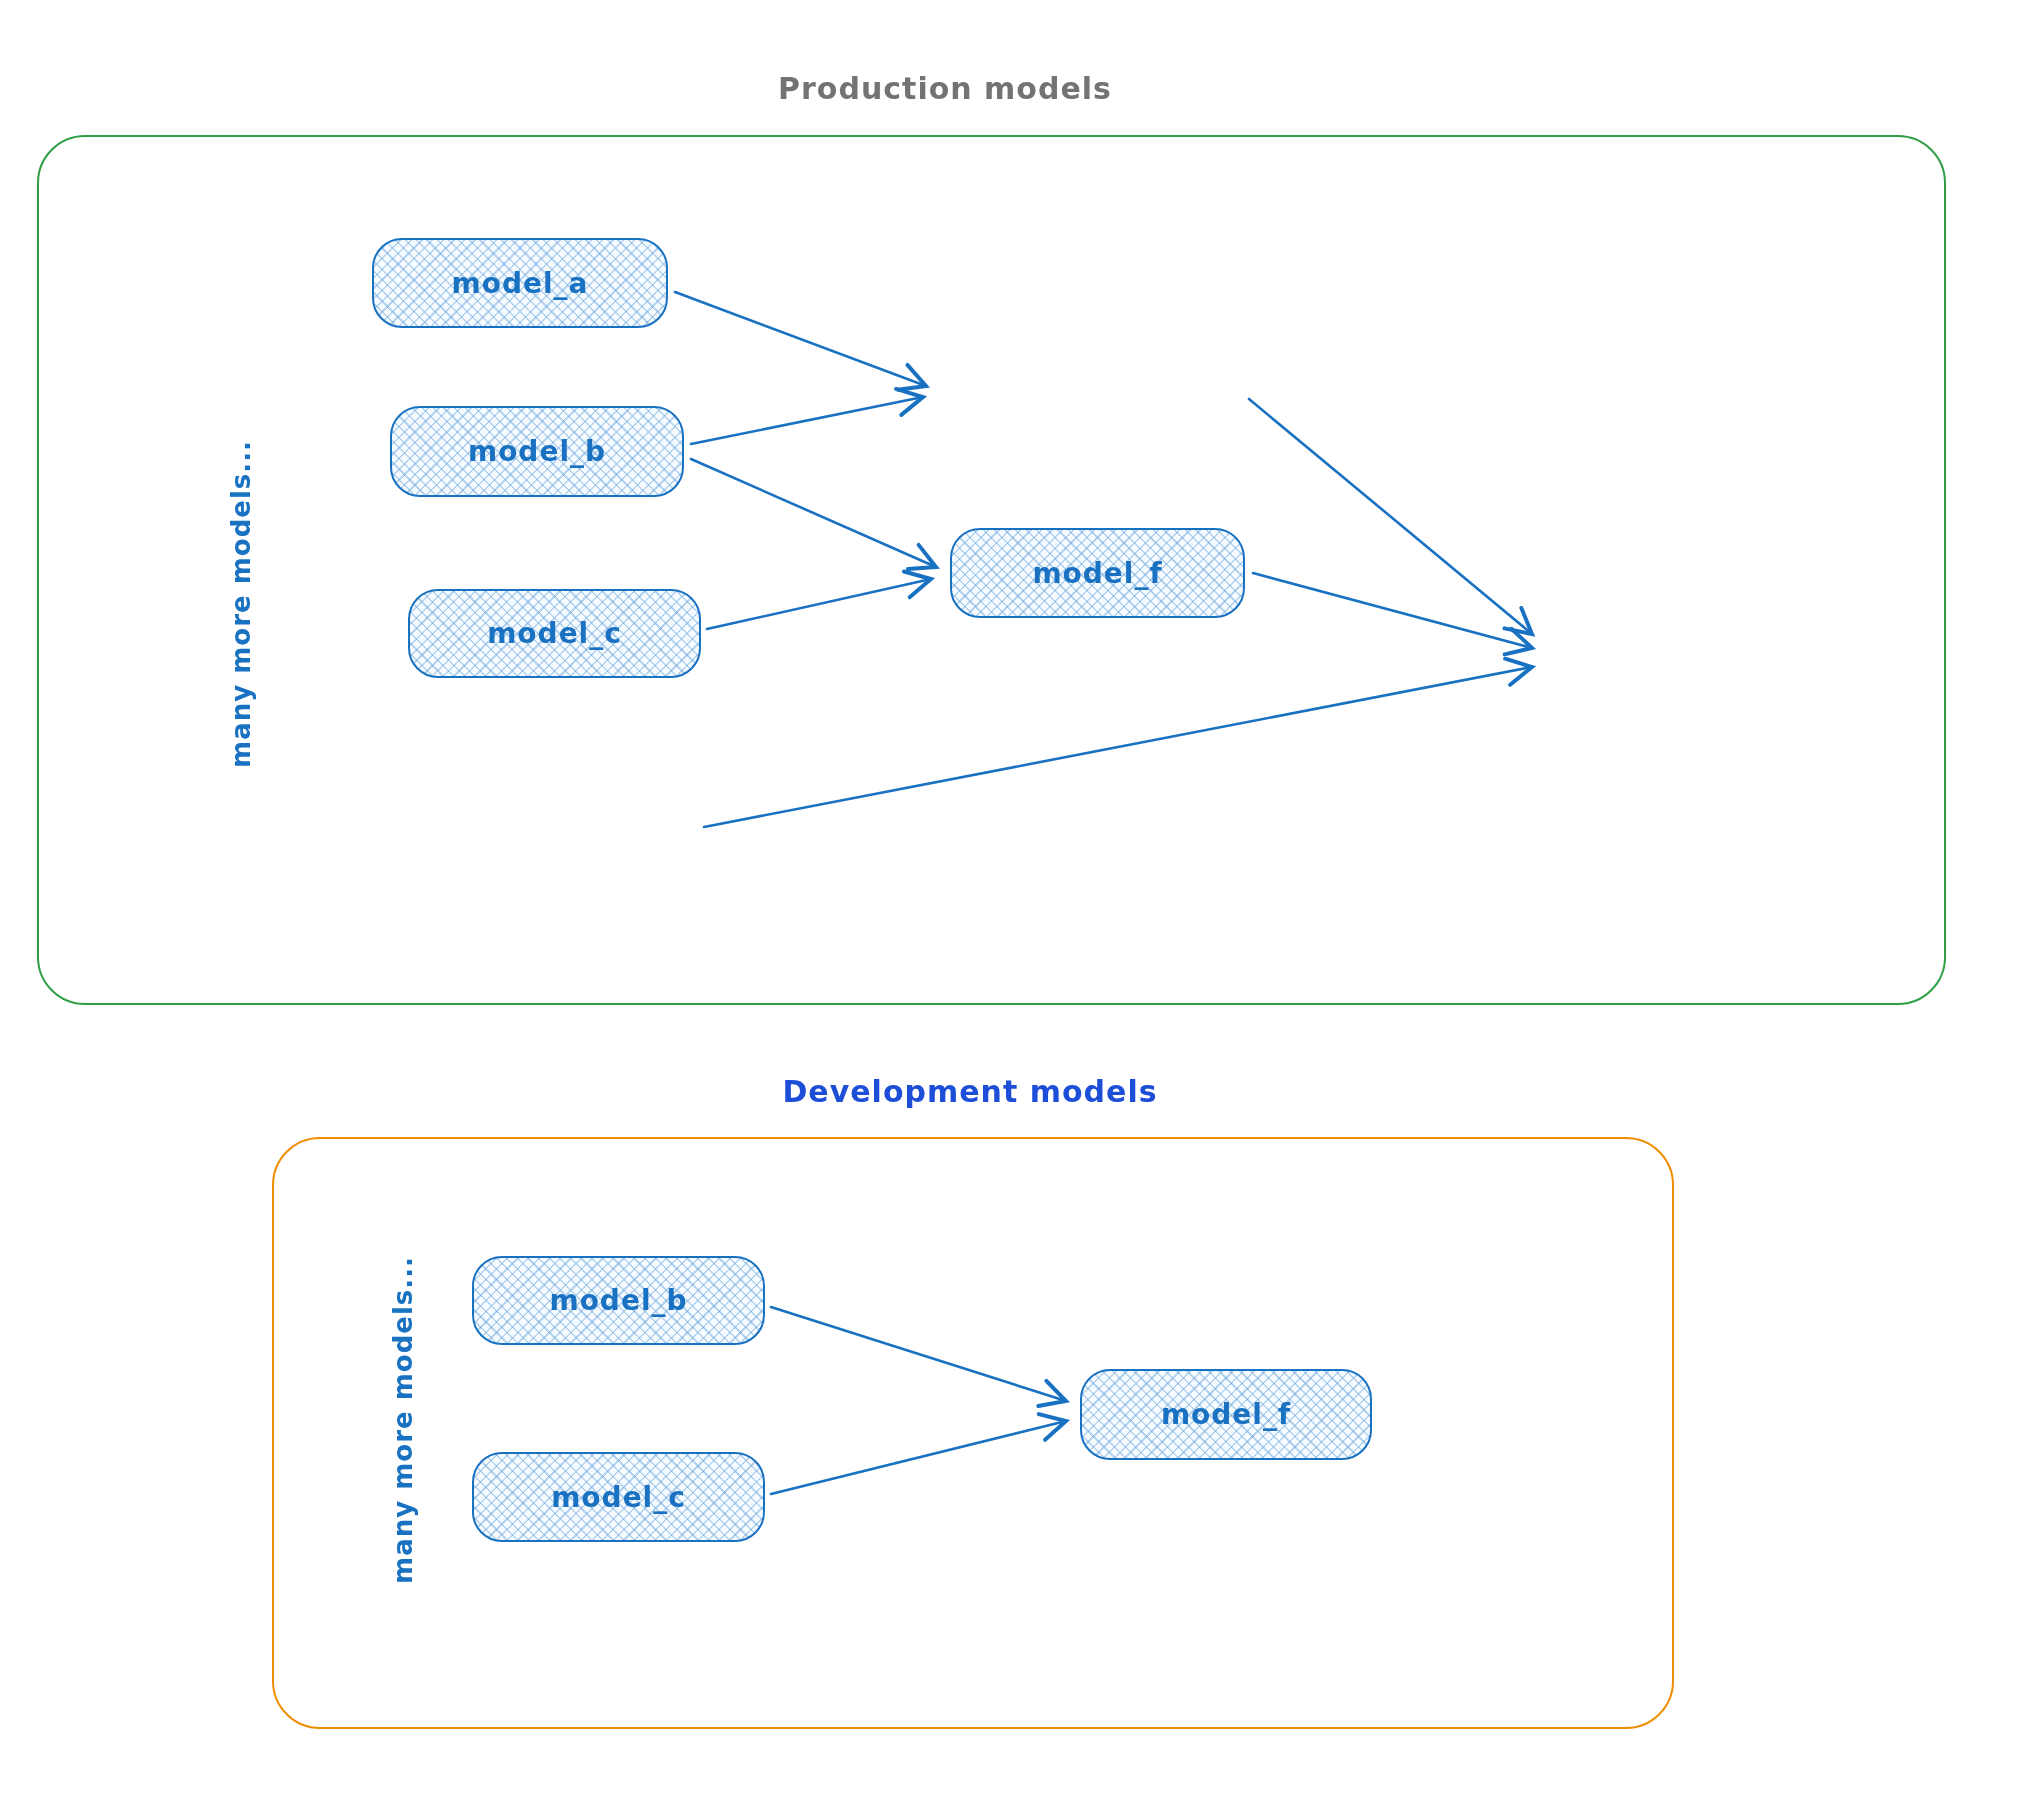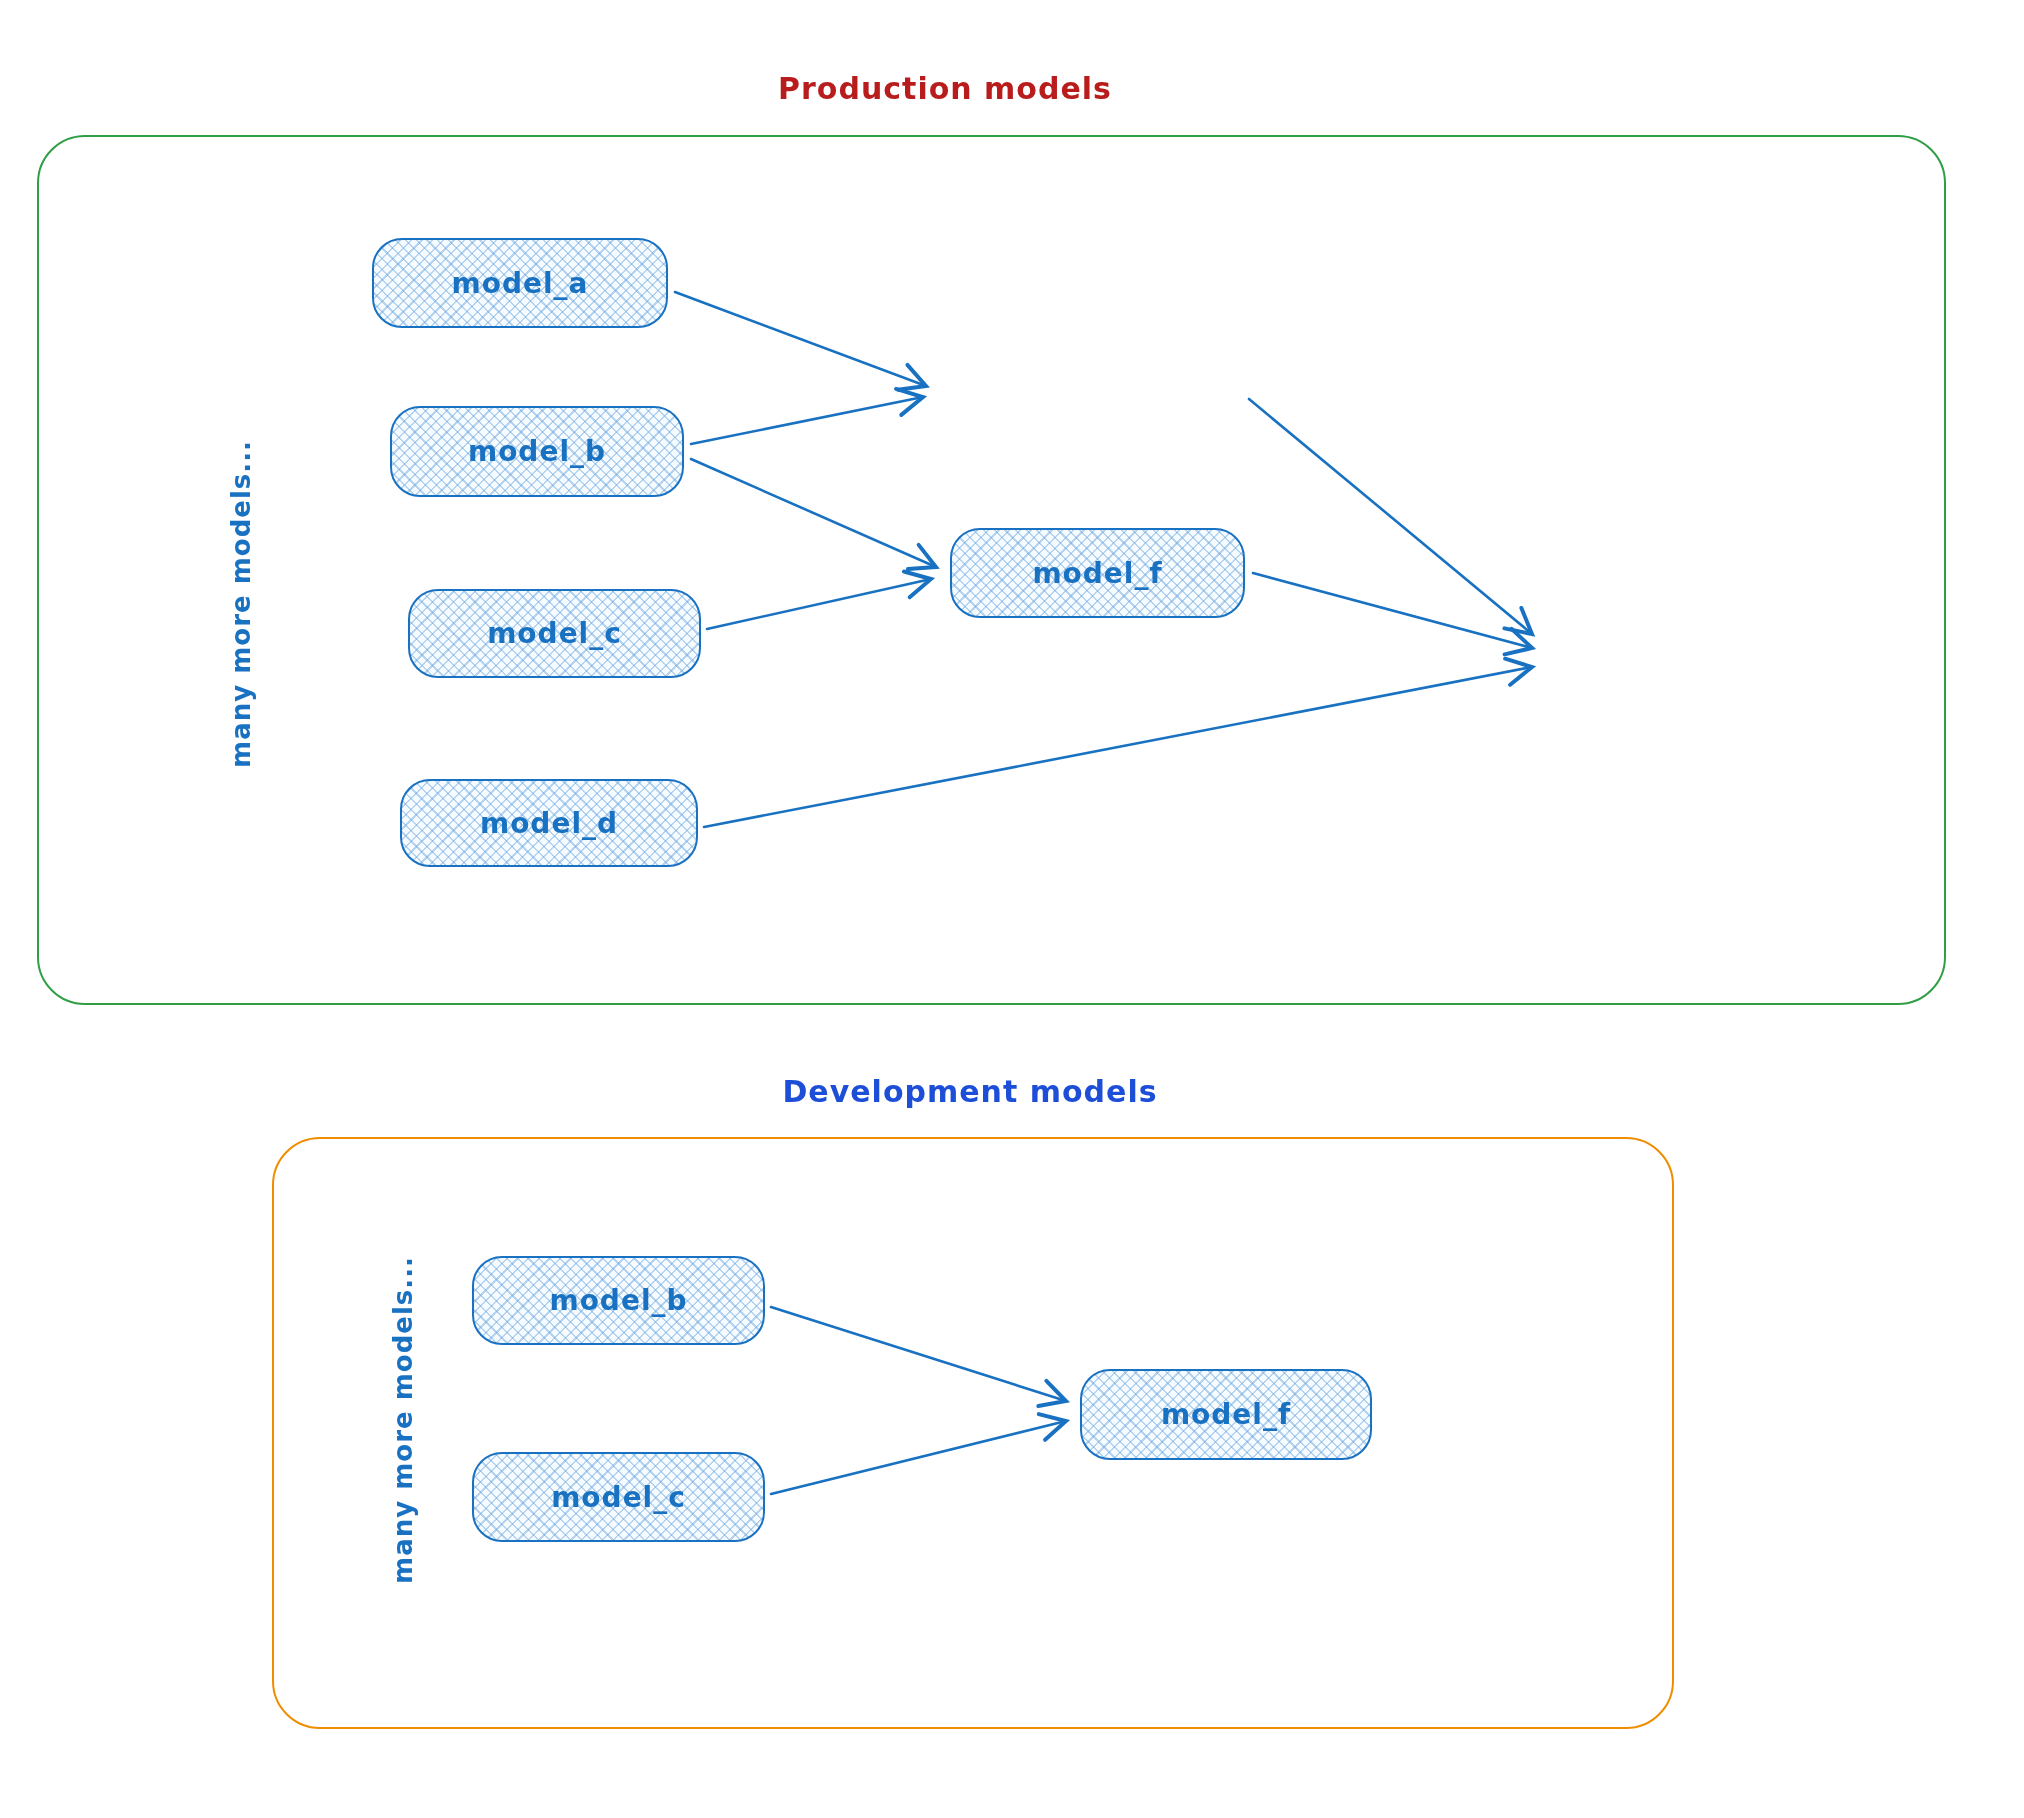--- a/index.html
+++ b/index.html
@@ -12,21 +12,21 @@
     overflow: hidden;
   }
   .section-title {
     position: absolute;
     transform: translate(-50%, -50%);
     font-size: 30px;
     font-weight: bold;
     letter-spacing: 1px;
     white-space: nowrap;
   }
-  .production-title { color: #b91c1c; }
+  .production-title { color: #737373; }
   .development-title { color: #1d4ed8; }
   .frame {
     position: absolute;
     border-radius: 48px;
     background: transparent;
   }
   .production-frame { border: 2px solid #2f9e44; }
   .development-frame { border: 2px solid #f08c00; }
   .node {
     position: absolute;
@@ -99,23 +99,20 @@
 
   <div class="node" style="left:372px; top:238px; width:296px; height:90px;">
     <span>model_a</span>
   </div>
   <div class="node" style="left:390px; top:406px; width:294px; height:91px;">
     <span>model_b</span>
   </div>
   <div class="node" style="left:408px; top:589px; width:293px; height:89px;">
     <span>model_c</span>
   </div>
-  <div class="node" style="left:400px; top:779px; width:298px; height:88px;">
-    <span>model_d</span>
-  </div>
   <div class="node" style="left:950px; top:528px; width:295px; height:90px;">
     <span>model_f</span>
   </div>
 
   <div class="section-title development-title" style="left:970px; top:1091px;">Development models</div>
 
   <div class="frame development-frame" style="left:272px; top:1137px; width:1398px; height:588px;"></div>
 
   <div class="vlabel" style="left:403px; top:1420px;">many more models...</div>
 

